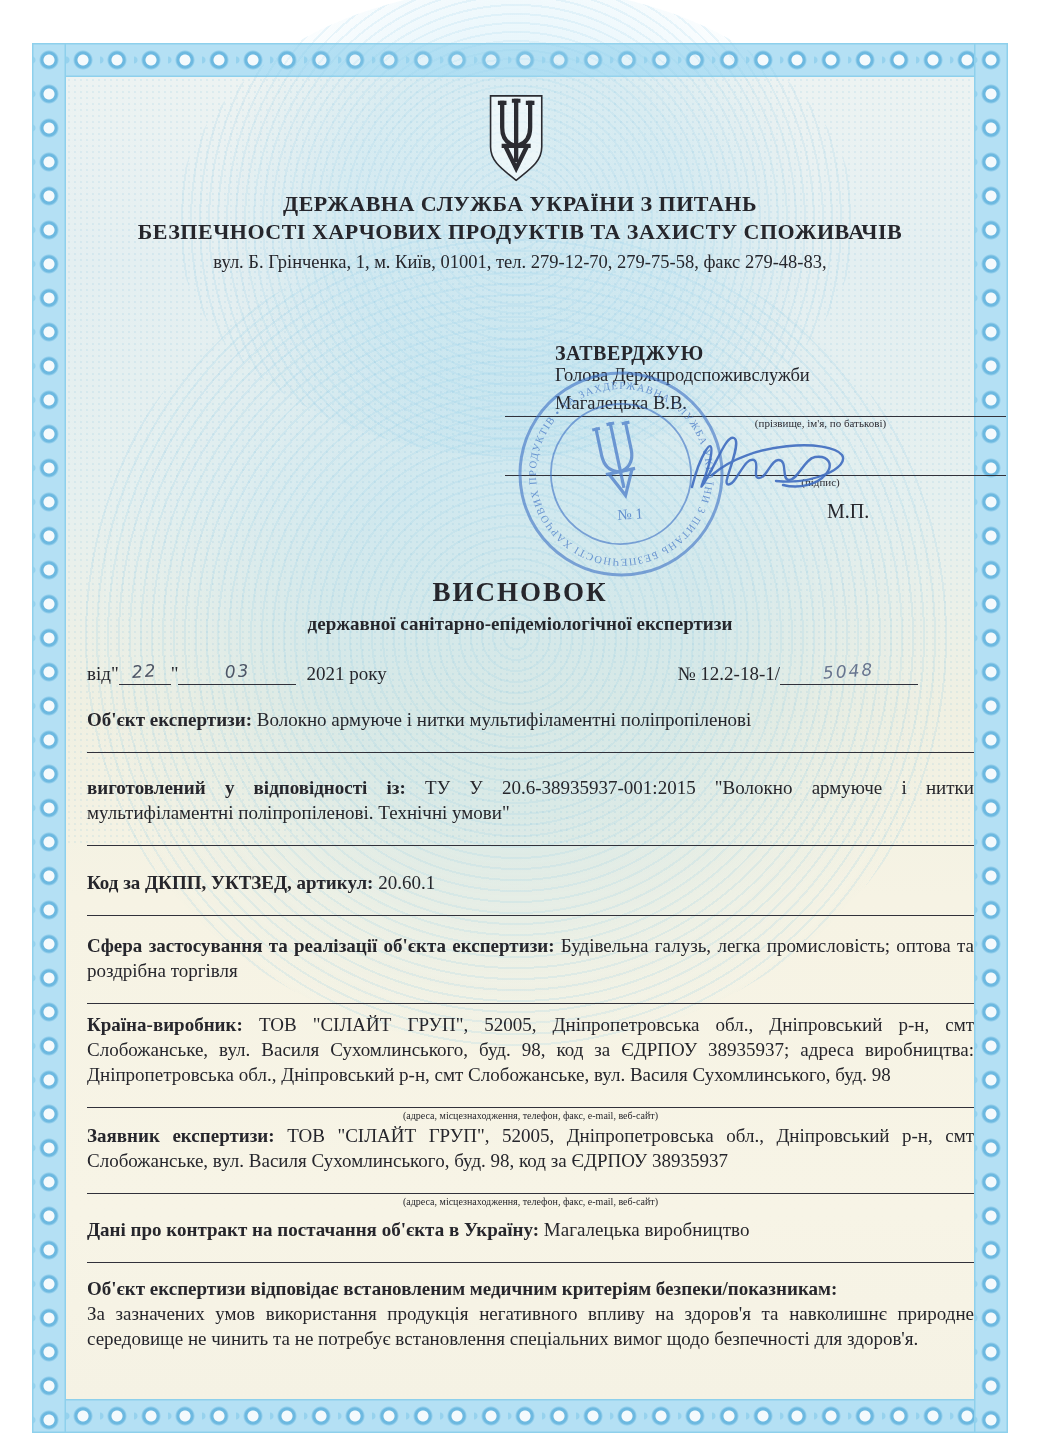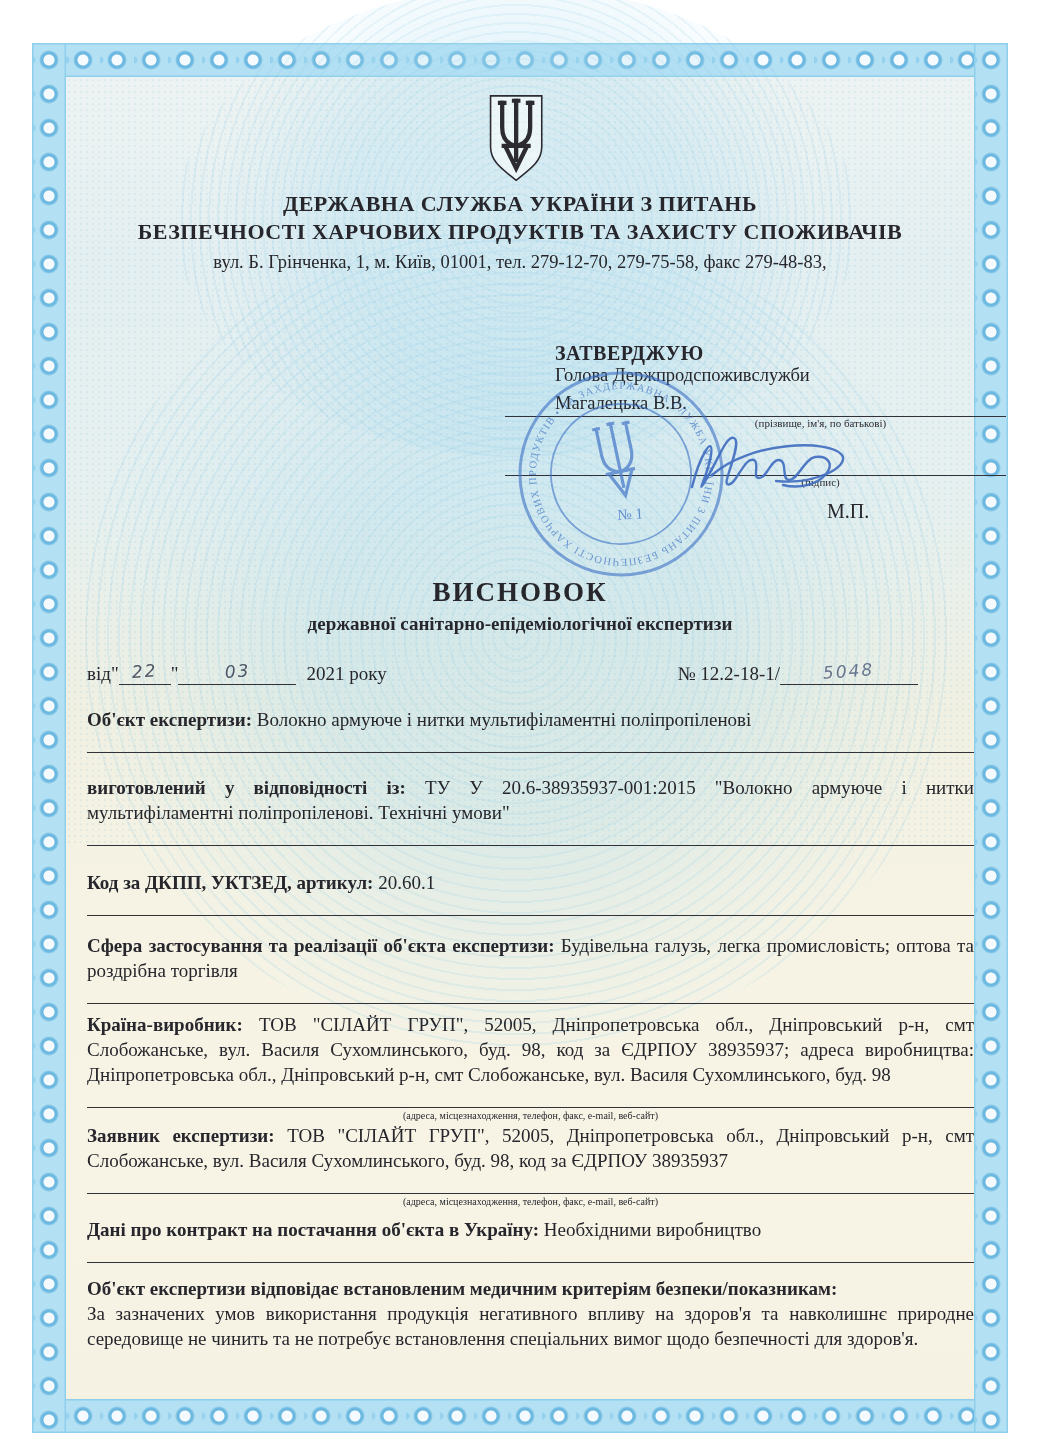--- a/index.html
+++ b/index.html
@@ -231,21 +231,21 @@
     <div class="f-applicant">
       <p class="fld ruled" style="margin:0">
         <b>Заявник експертизи:</b>
         <span>ТОВ "СІЛАЙТ ГРУП", 52005, Дніпропетровська обл., Дніпровський р-н, смт Слобожанське, вул. Василя Сухомлинського, буд. 98, код за ЄДРПОУ 38935937</span>
       </p>
       <div class="small-cap">(адреса, місцезнаходження, телефон, факс, e-mail, веб-сайт)</div>
     </div>
 
     <p class="fld ruled f-contract" style="margin-bottom:0;margin-top:8px">
       <b>Дані про контракт на постачання об'єкта в Україну:</b>
-      <span>Необхідними виробництво</span>
+      <span>Магалецька виробництво</span>
     </p>
 
     <p class="fld f-criteria" style="margin-bottom:0">
       <b class="lbl-block">Об'єкт експертизи відповідає встановленим медичним критеріям безпеки/показникам:</b>
       <span>За зазначених умов використання продукція негативного впливу на здоров'я та навколишнє природне середовище не чинить та не потребує встановлення спеціальних вимог щодо безпечності для здоров'я.</span>
     </p>
 
 
   </div>
 </div>

